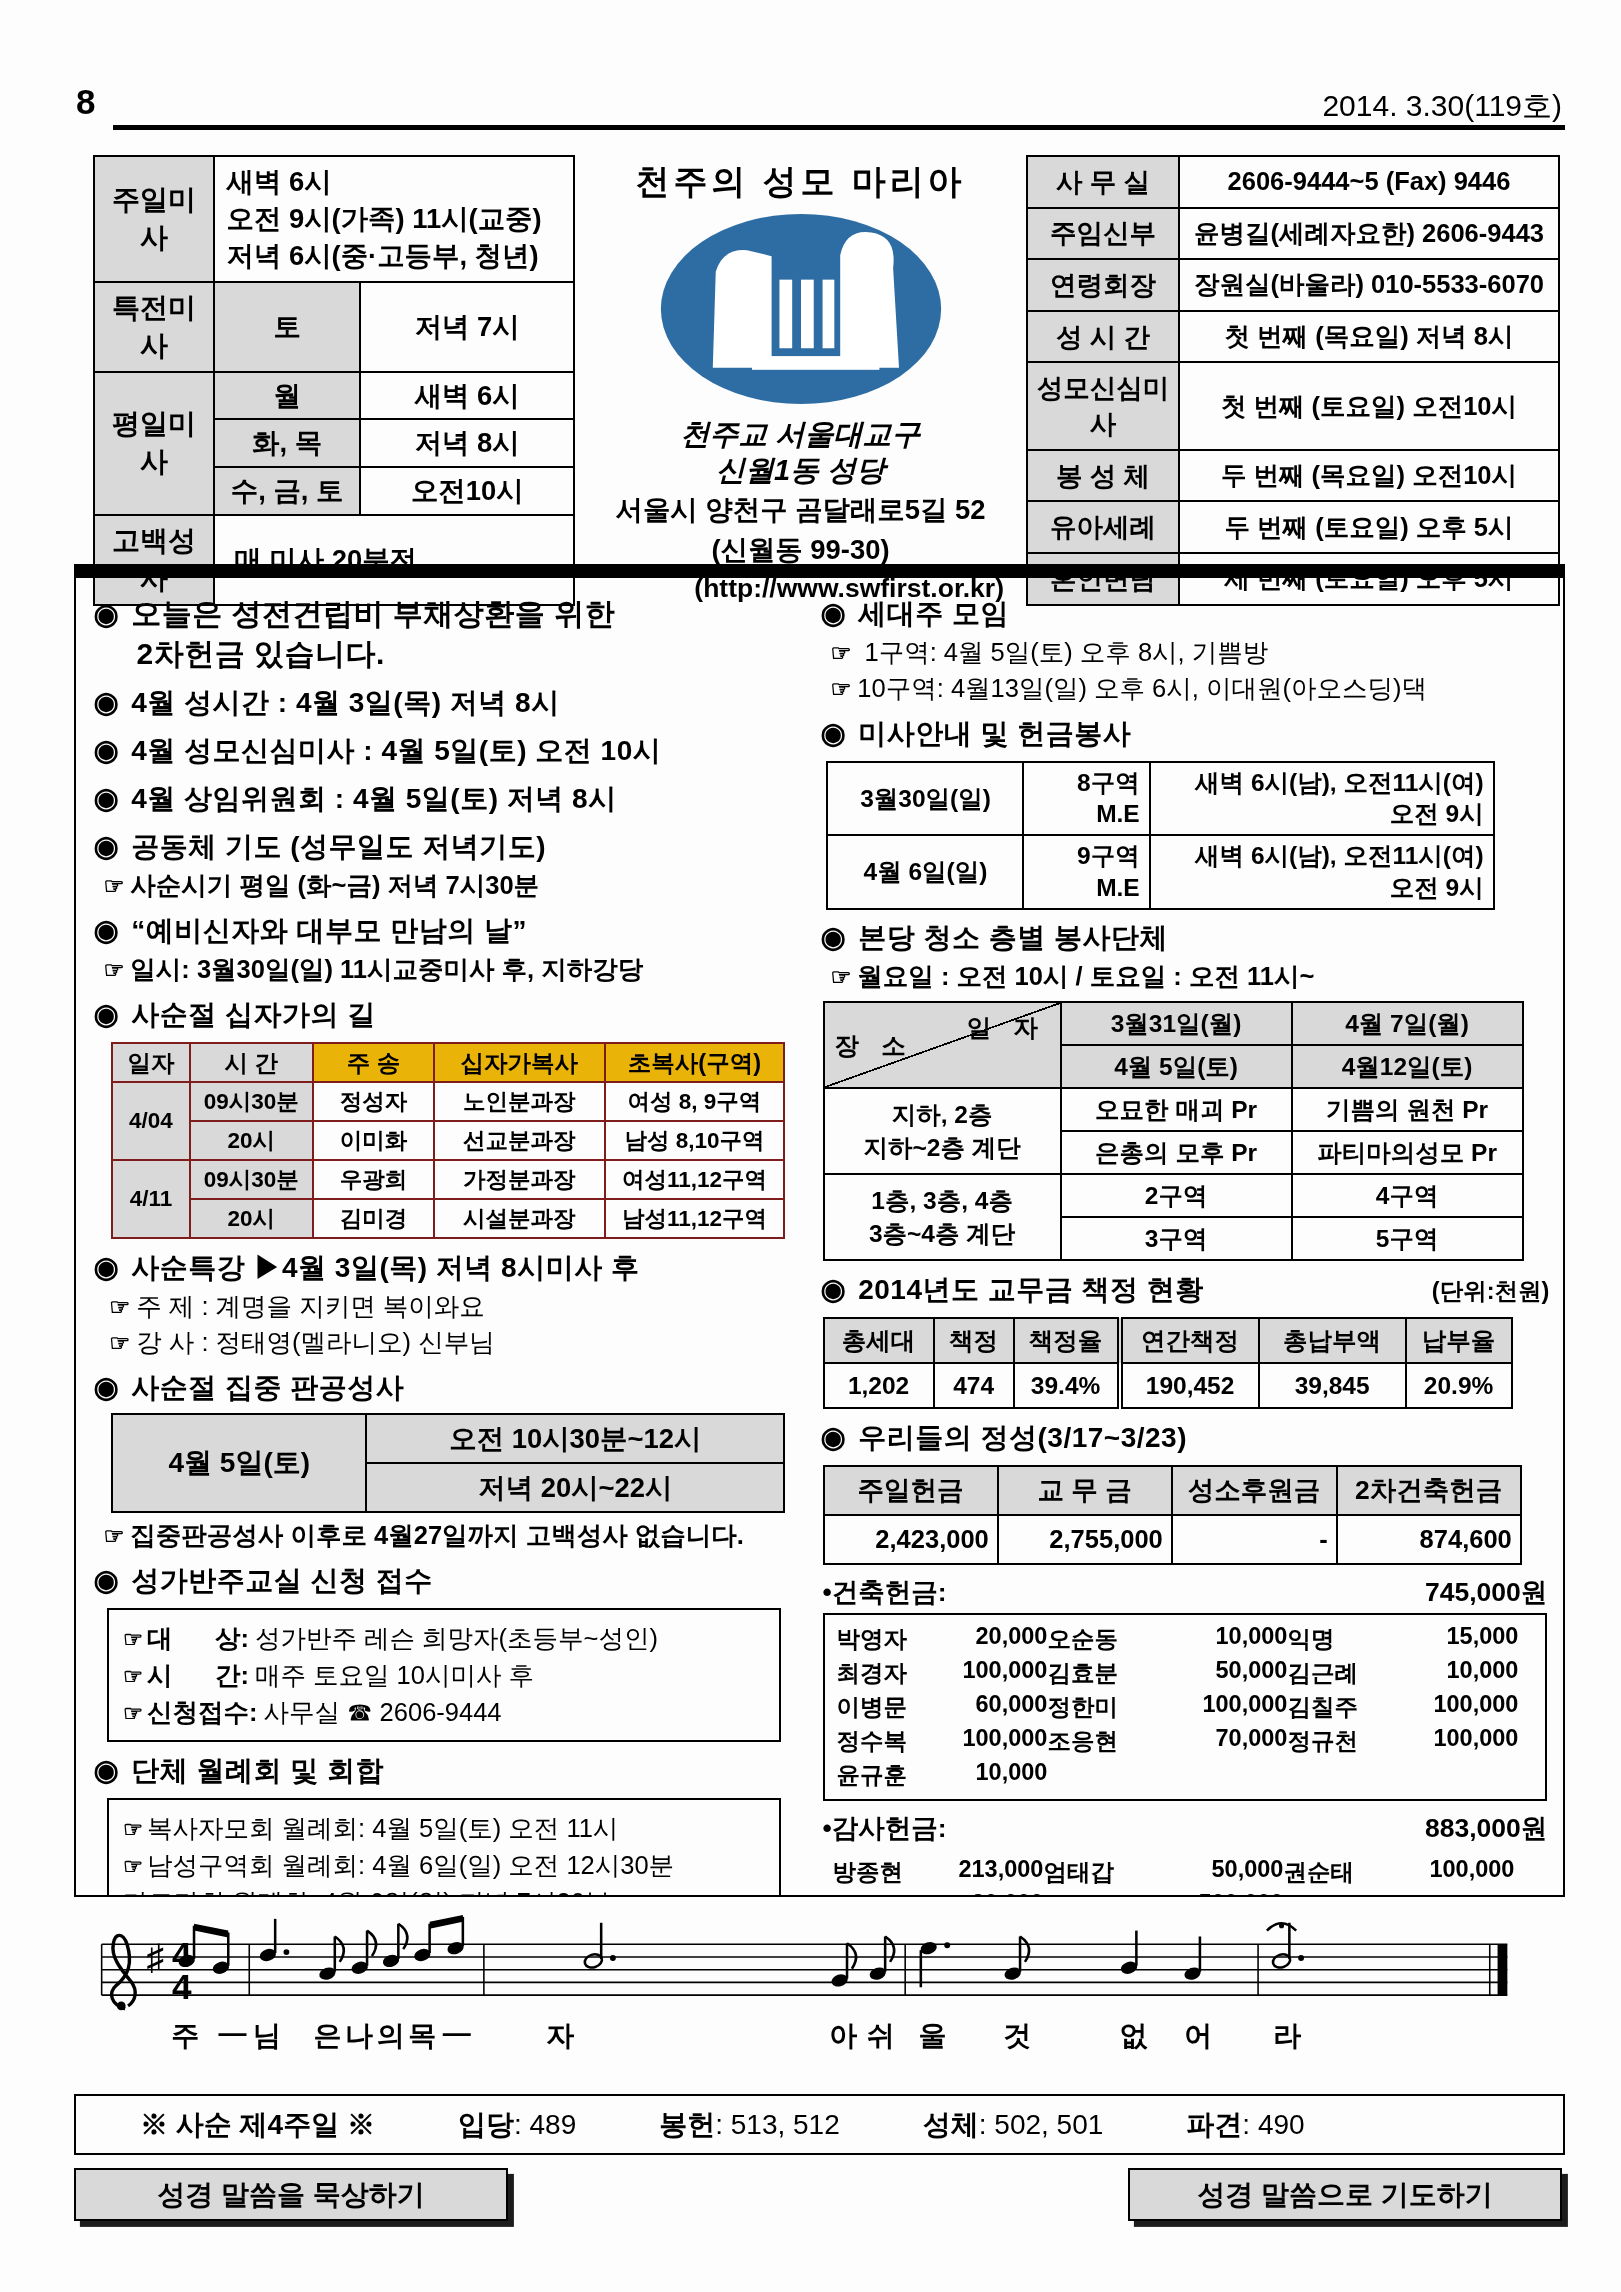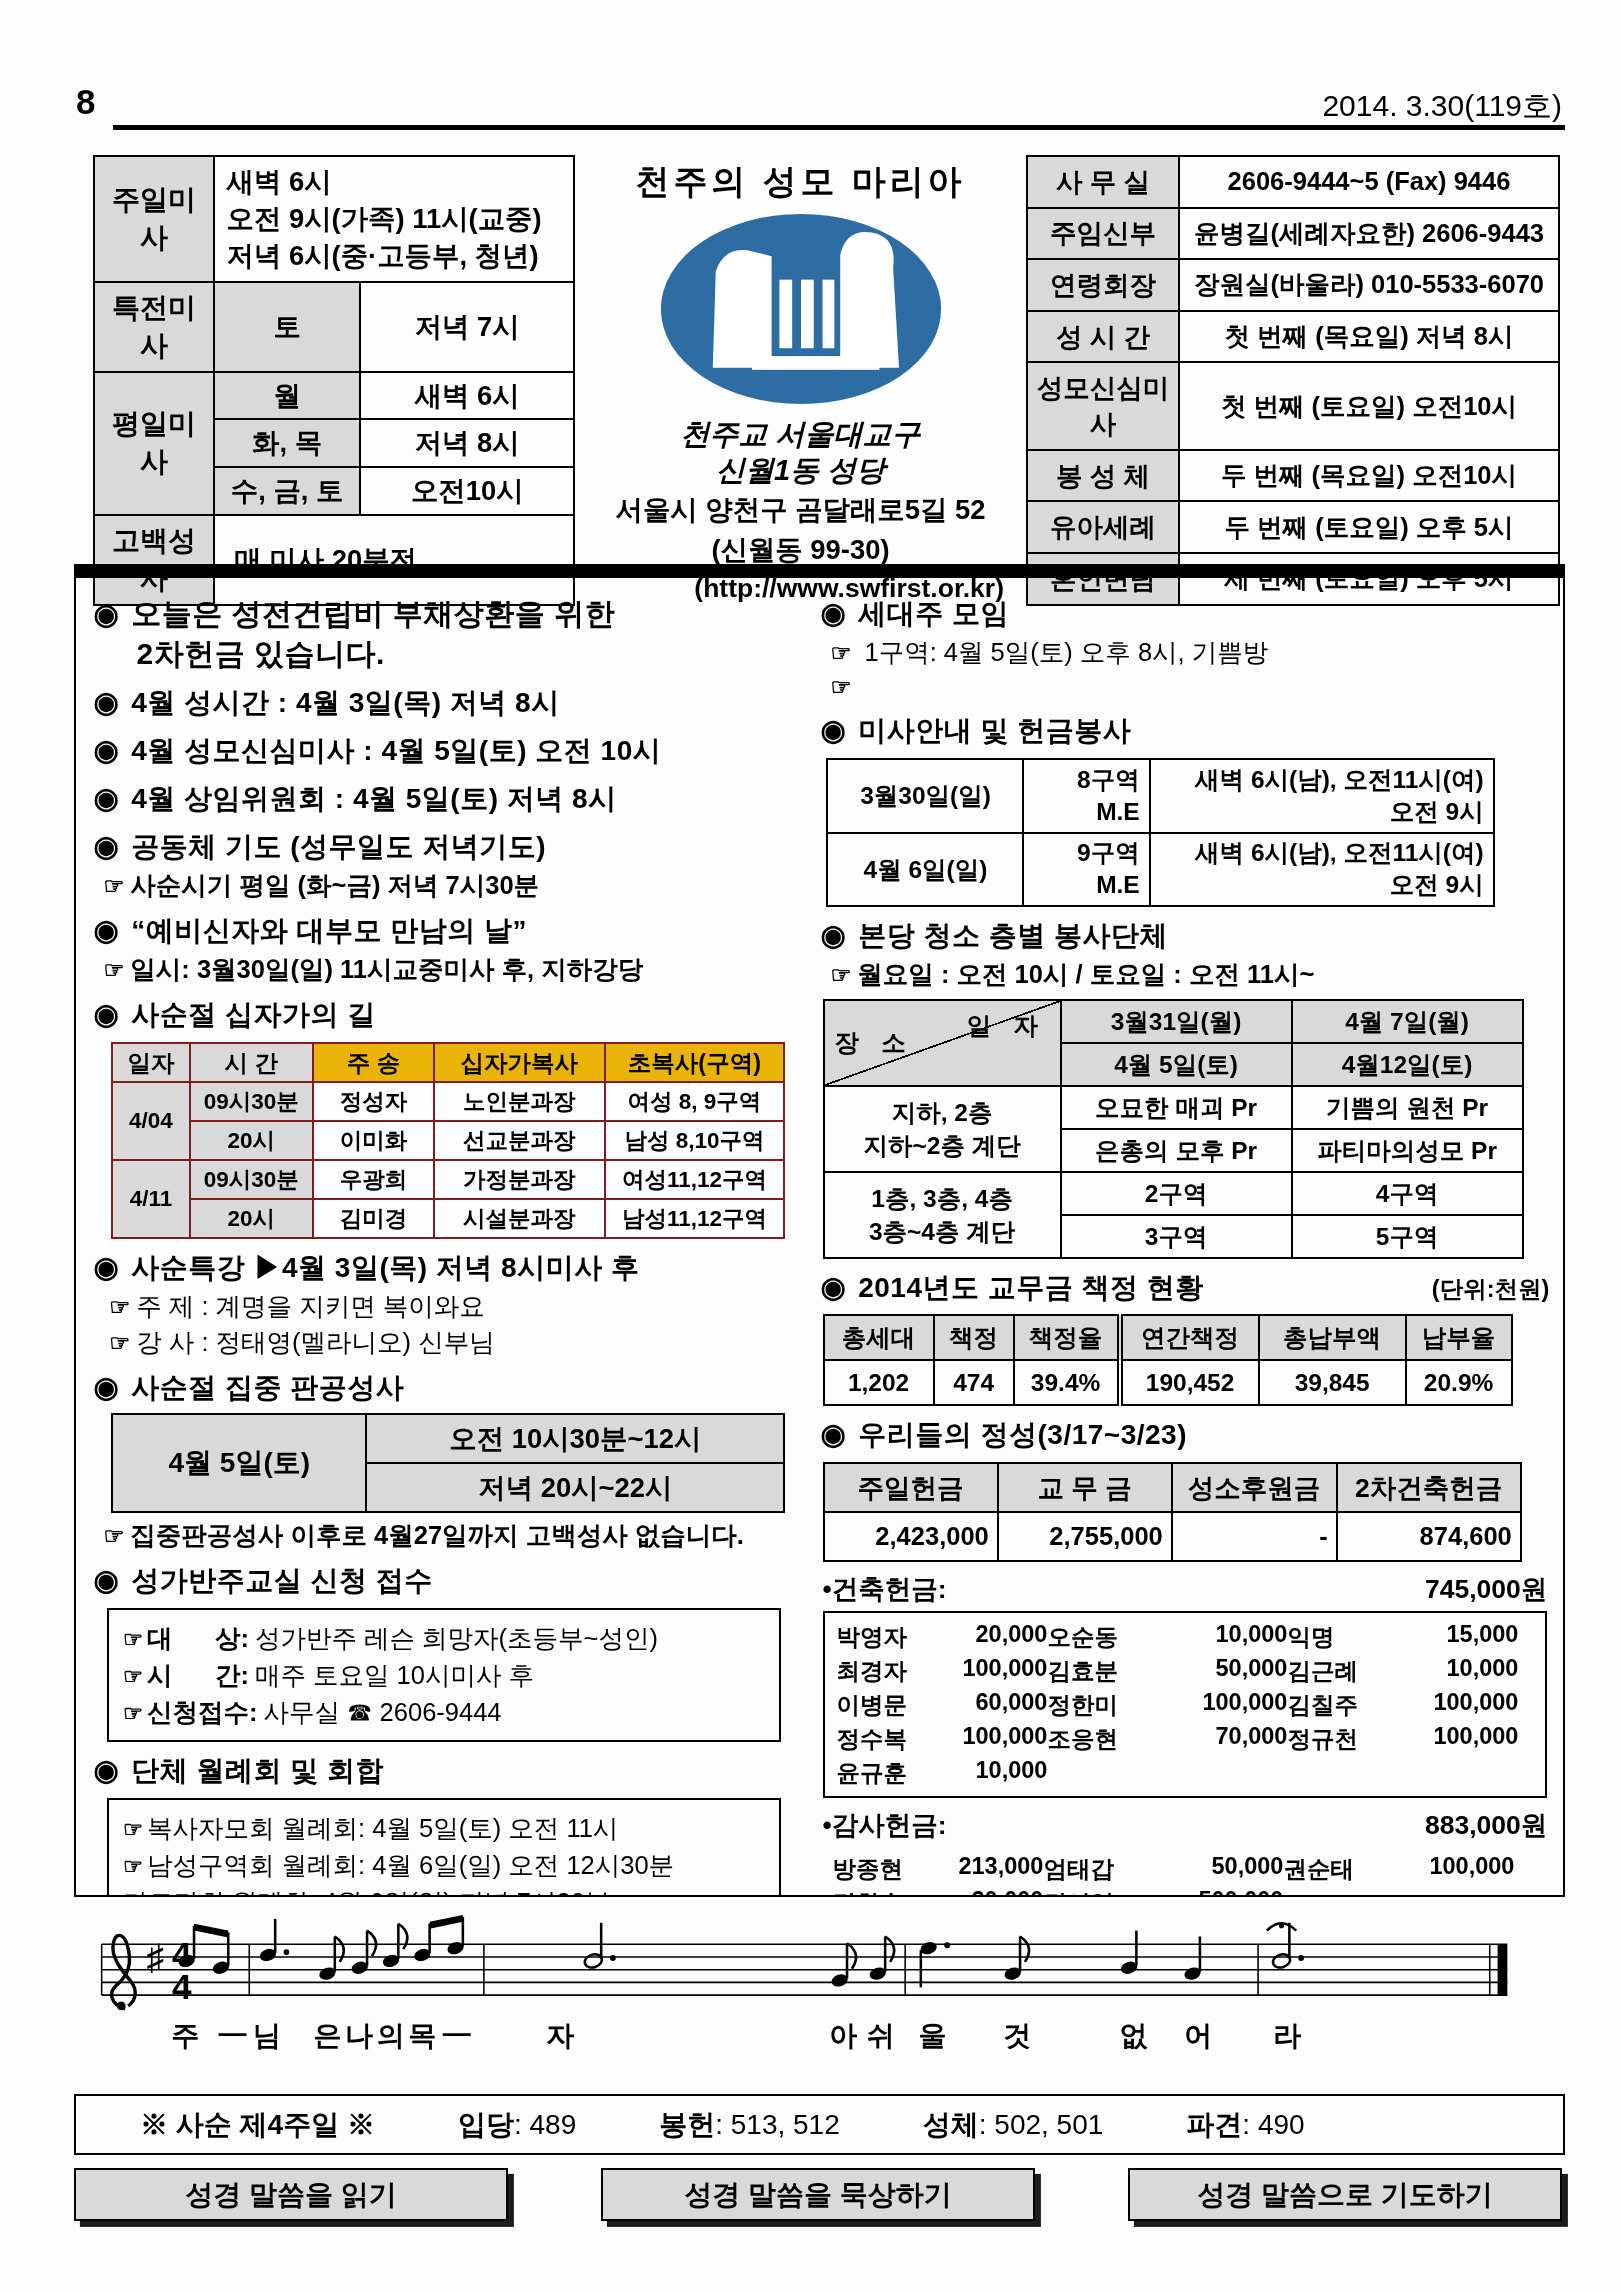--- a/index.html
+++ b/index.html
@@ -376,20 +376,21 @@
         <div class="h">
             <span class="bt">◉</span>
             <span>세대주 모임</span>
           </div>
         <div class="note">
             <span class="hd">☞</span>
             <span class="pre-sp" style="font-weight:normal;"> 1구역: 4월 5일(토) 오후 8시, 기쁨방</span>
           </div>
         <div class="note">
             <span class="hd">☞</span>
+            <span class="pre-sp" style="font-weight:normal;">10구역: 4월13일(일) 오후 6시, 이대원(아오스딩)댁</span>
           </div>
       </div>
       <div class="sec">
         <div class="h">
             <span class="bt">◉</span>
             <span>미사안내 및 헌금봉사</span>
           </div>
         <table class="mstbl">
           <tbody>
               <tr>
@@ -657,19 +658,18 @@
 
   <div class="fbar">
     <span class="wk">※ 사순 제4주일 ※</span>
     <span class="ent"><b>입당</b><span>: 489</span></span>
     <span class="ent"><b>봉헌</b><span>: 513, 512</span></span>
     <span class="ent"><b>성체</b><span>: 502, 501</span></span>
     <span class="ent"><b>파견</b><span>: 490</span></span>
   </div>
 
   <div class="btnrow">
-    <div class="gbtn">성경 말씀을 읽기</div>
     <div class="gbtn">성경 말씀을 묵상하기</div>
     <div class="gbtn">성경 말씀으로 기도하기</div>
   </div>
 
 </div>
 
 
 </body></html>

